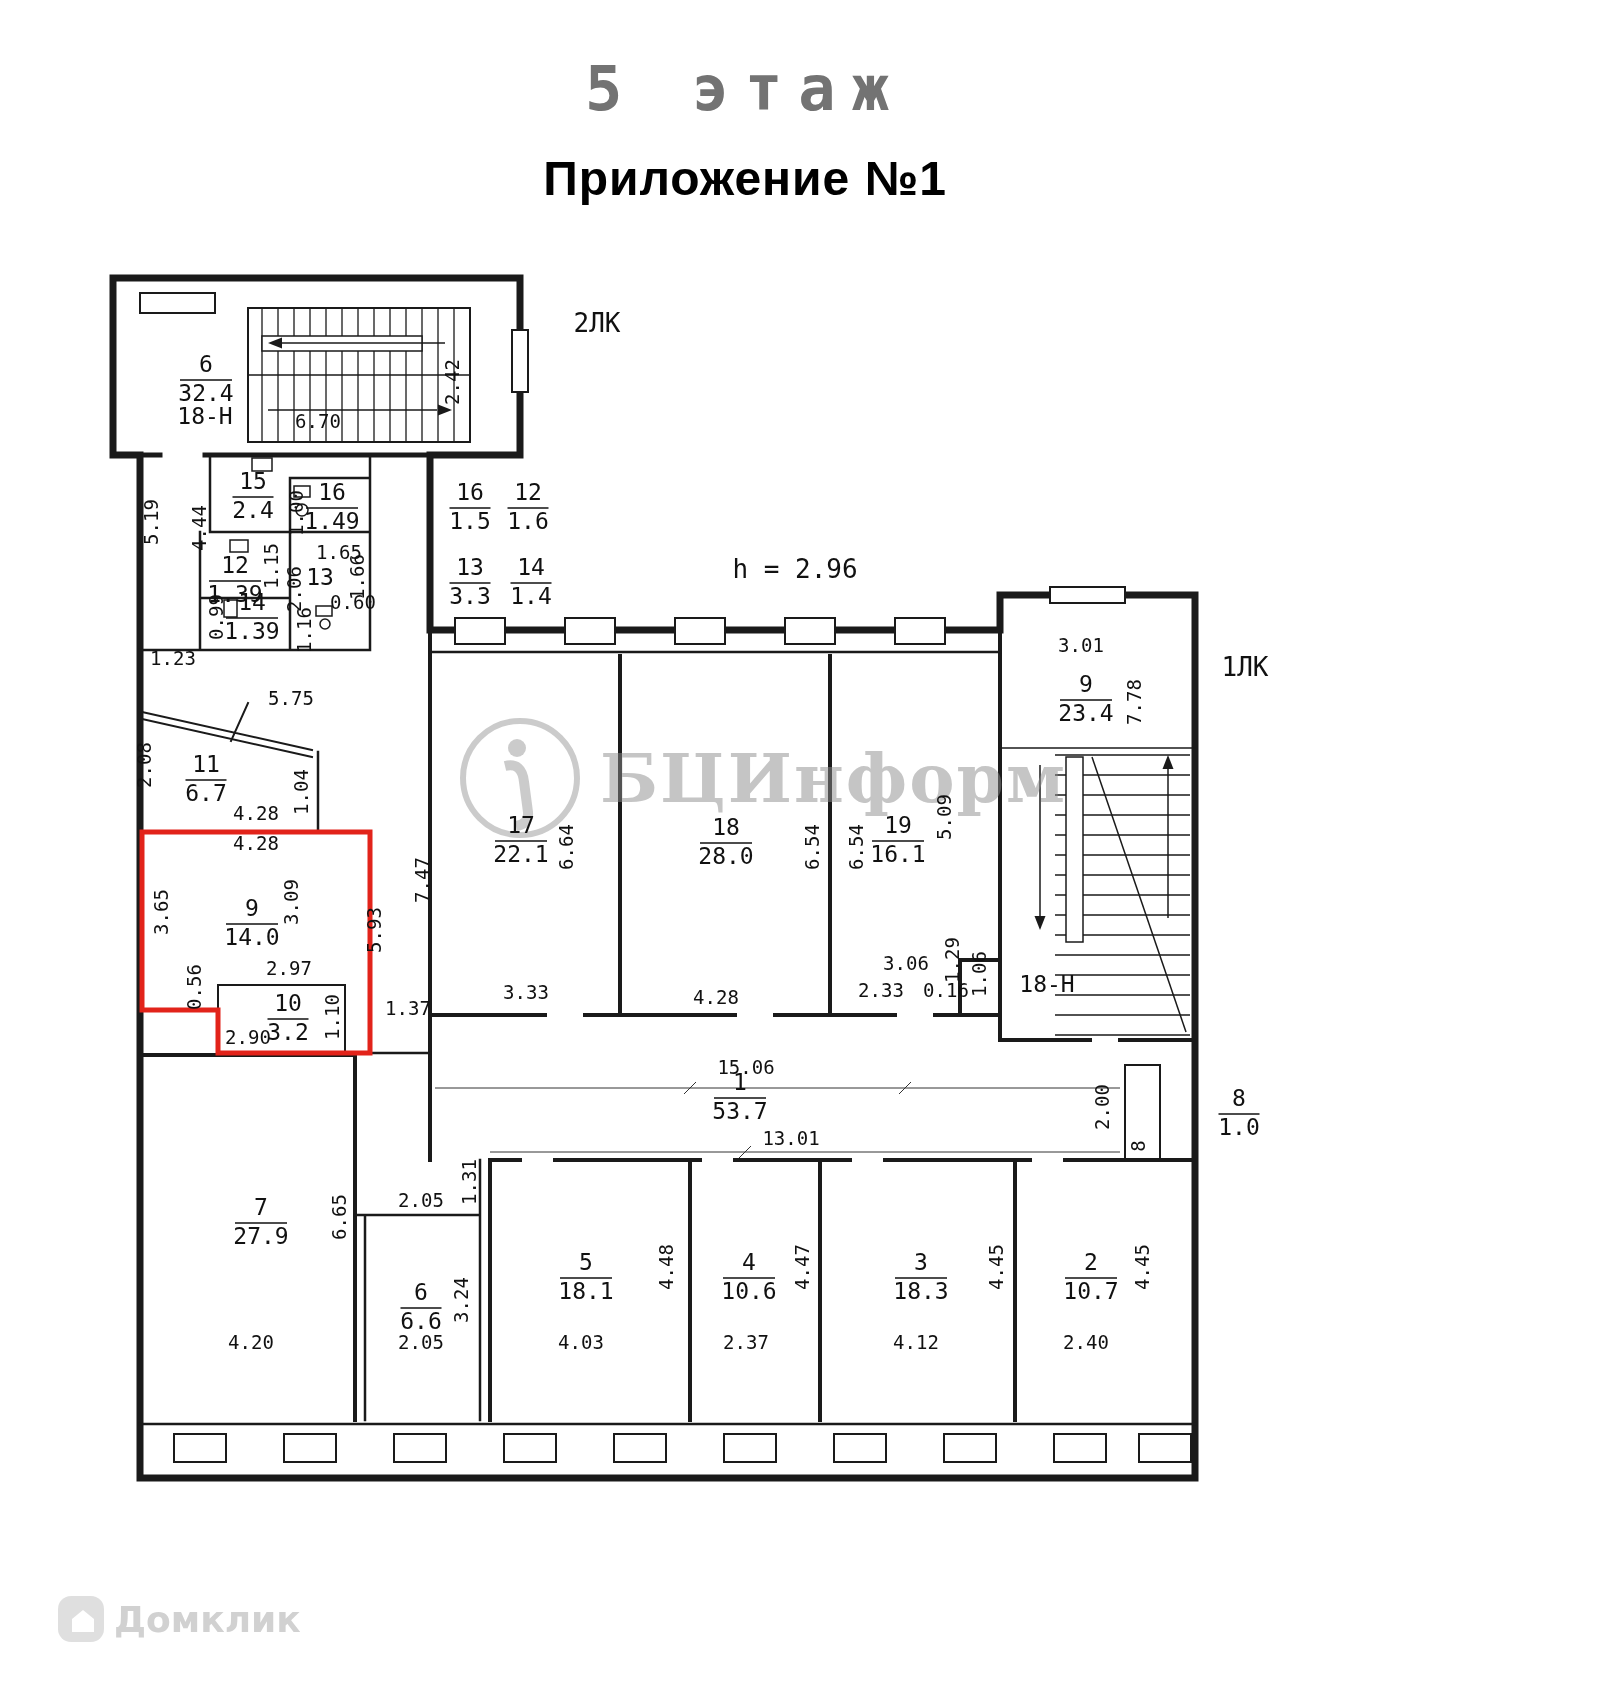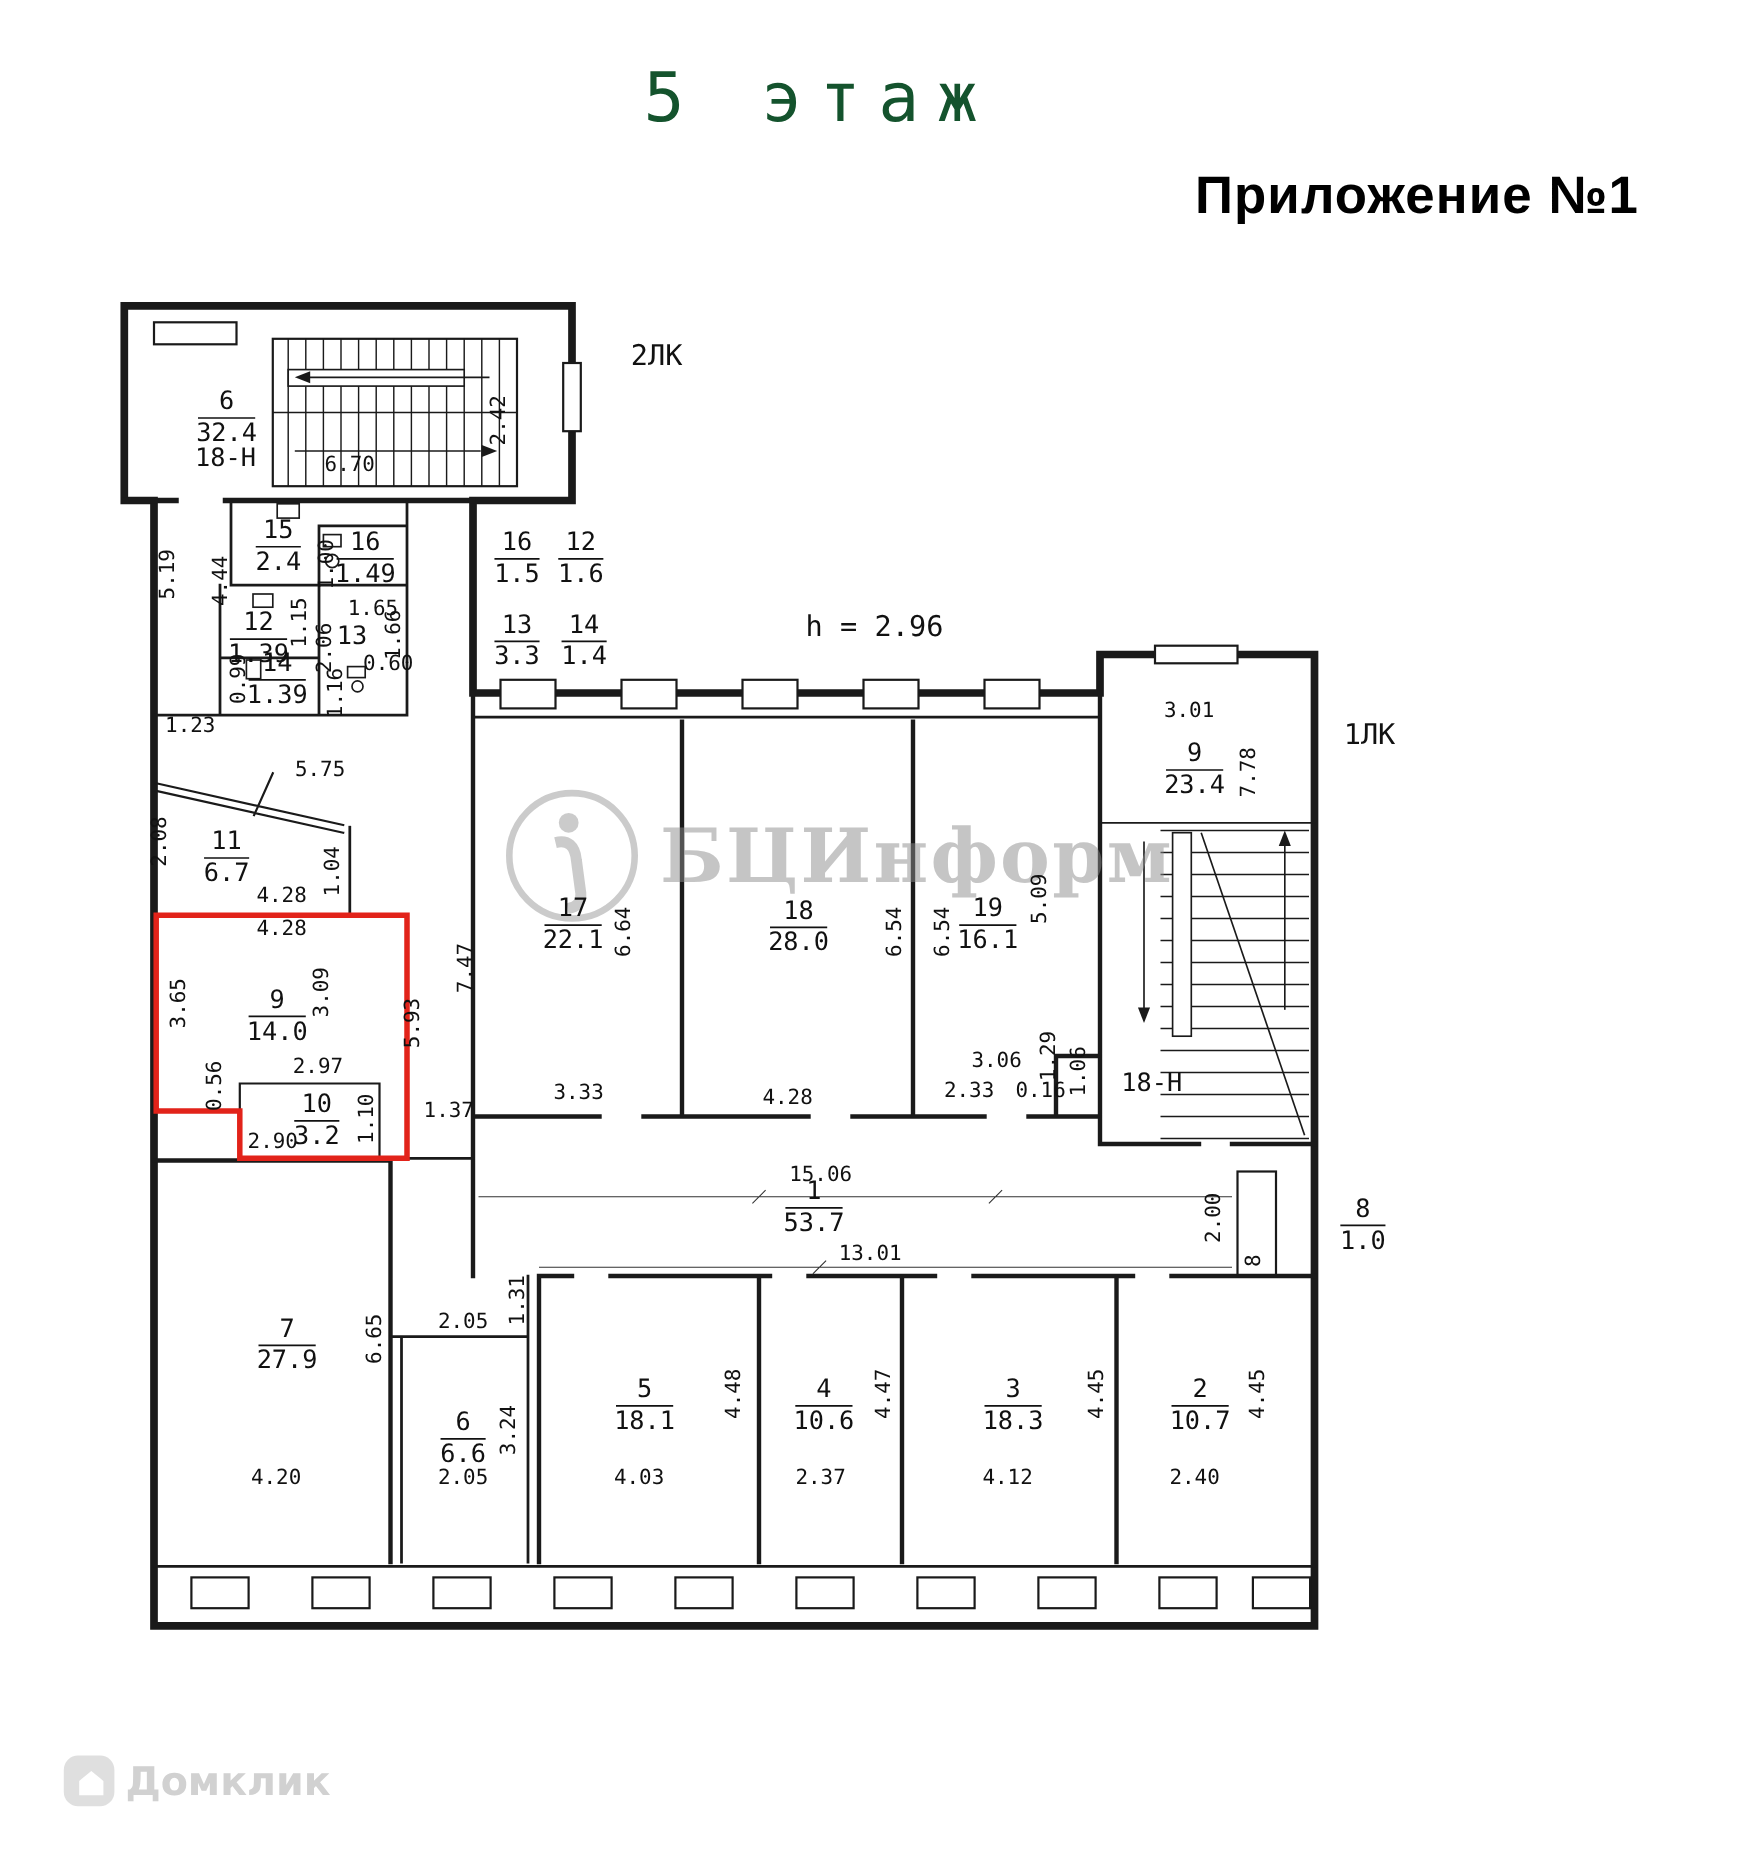--- a/index.html
+++ b/index.html
@@ -1,22 +1,22 @@
 <!DOCTYPE html>
 <html><head>
 <meta charset="utf-8">
 <style>
   html,body{margin:0;padding:0;background:#fff;}
   body{width:1600px;height:1687px;position:relative;overflow:hidden;
        font-family:"Liberation Sans",sans-serif;}
   .titles{position:absolute;left:0;top:52px;width:1490px;text-align:center;}
   .floor-title{font-family:"DejaVu Sans Mono",monospace;font-size:62px;
-       letter-spacing:16px;color:#14532d;font-weight:400;}
+       letter-spacing:16px;color:#737373;font-weight:700;}
   .appendix-title{font-family:"Liberation Sans",sans-serif;font-size:48px;
-       font-weight:bold;color:#000;margin-top:26px;letter-spacing:1px;text-align:right;}
+       font-weight:bold;color:#000;margin-top:26px;letter-spacing:1px;}
   svg{position:absolute;left:0;top:0;}
   .room{font-family:"DejaVu Sans Mono",monospace;font-size:23px;fill:#111;text-anchor:middle;}
   .dim{font-family:"DejaVu Sans Mono",monospace;font-size:19px;fill:#111;text-anchor:middle;}
   .ann{font-family:"DejaVu Sans Mono",monospace;font-size:26px;fill:#111;text-anchor:middle;}
   .fracline{stroke:#111;stroke-width:1.5;}
   .wm-text{font-family:"DejaVu Serif",serif;font-size:68px;font-weight:bold;
        fill:#8d8d8d;opacity:.5;letter-spacing:2px;}
   .dk-text{font-family:"DejaVu Sans",sans-serif;font-size:36px;font-weight:bold;
        fill:#c9c9c9;opacity:.85;}
 </style>

